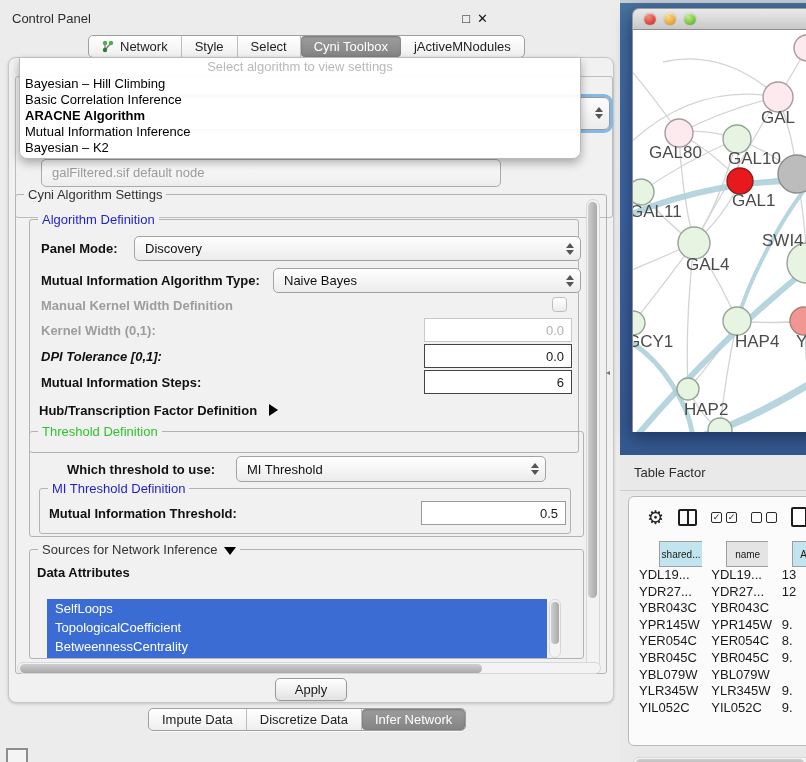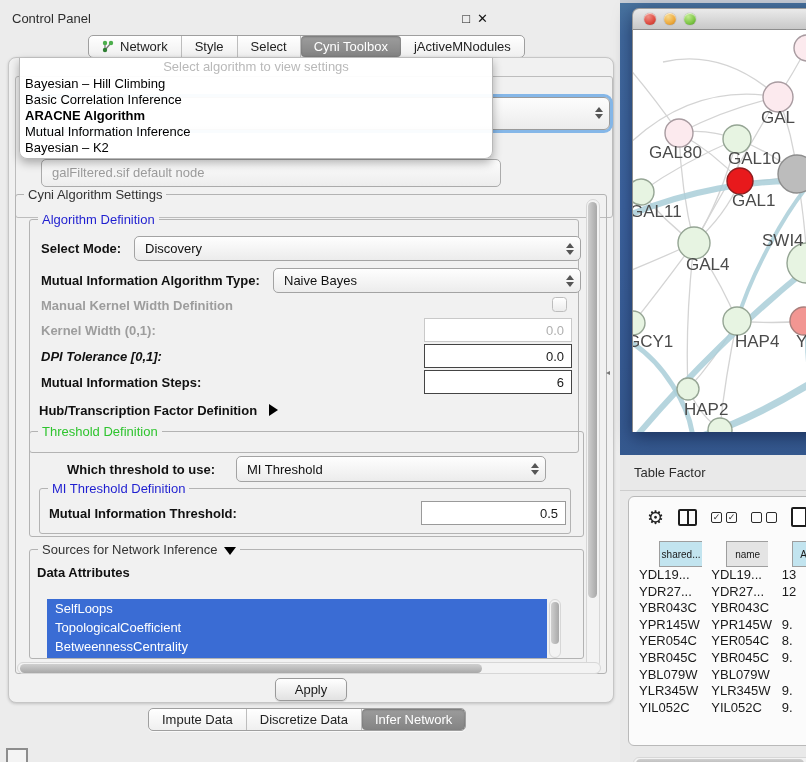--- a/index.html
+++ b/index.html
@@ -31,21 +31,21 @@
                 border:1px solid #c6c6c6; border-radius:8px; box-shadow:0 1px 3px rgba(0,0,0,.18); }
 
   
   .ghost-group { left:6px; top:18px; width:598px; height:142px; border:1px solid #bdbdbd; border-radius:3px; }
   .ghost-combo-focus { left:22px; top:39px; width:579px; height:33px; background:linear-gradient(#fdfdfd,#ececec);
                        border:1px solid #9a9a9a; border-radius:6px; box-shadow:0 0 0 3px #85b7e8; }
   .ghost-combo2 { left:32px; top:101px; width:460px; height:28px; background:linear-gradient(#fdfdfd,#ededed);
                   border:1px solid #ababab; border-radius:5px; color:#9b9b9b; line-height:26px; padding-left:10px; }
 
   
-  #algo-popup { left:10px; top:0; width:474px; background:rgba(255,255,255,.95);
+  #algo-popup { left:10px; top:0; width:562px; background:rgba(255,255,255,.95);
                 border:1px solid #b8b8b8; border-top:none; border-radius:0 0 8px 8px;
                 box-shadow:0 4px 10px rgba(0,0,0,.3); padding-bottom:2px; z-index:5; }
   .algo-placeholder { height:18px; text-align:center; color:#b9b9b9; font-size:13px; line-height:17px; }
   .algo-item { height:16px; line-height:16px; padding-left:5px; font-size:13px; color:#000; white-space:nowrap; }
   .algo-item.bold { font-weight:700; }
 
   
   .groupbox { border:1px solid #b3b3b3; border-radius:3px; }
   .gb-title { position:absolute; top:-8px; left:8px; background:#f1f1f1; padding:0 4px; font-size:13px; white-space:nowrap; }
   .gb-black { color:#333; } .gb-blue { color:#1f1fd0; } .gb-green { color:#2fc42f; }
@@ -193,21 +193,21 @@
     <div class="groupbox abs" style="left:6px;top:136px;width:592px;height:480px;">
       <span class="gb-title gb-black">Cyni Algorithm Settings</span>
     </div>
     <div class="vscroll abs" style="left:577px;top:141px;width:14px;height:470px;">
       <span class="vthumb" style="top:2px;height:396px;"></span>
     </div>
 
     <div class="groupbox abs" style="left:20px;top:161px;width:550px;height:234px;">
       <span class="gb-title gb-blue">Algorithm Definition</span>
     </div>
-    <span class="lbl abs" style="left:32px;top:183px;">Select Mode:</span>
+    <span class="lbl abs" style="left:32px;top:183px;">Panel Mode:</span>
     <div class="combo abs" style="left:125px;top:178px;width:447px;height:25px;">
       <span>Discovery</span>
       <span class="stepper">
           <span class="tri-up"></span>
           <span class="tri-dn"></span>
         </span>
     </div>
 
     <span class="lbl abs" style="left:32px;top:215px;">Mutual Information Algorithm Type:</span>
     <div class="combo abs" style="left:264px;top:210px;width:308px;height:25px;">

